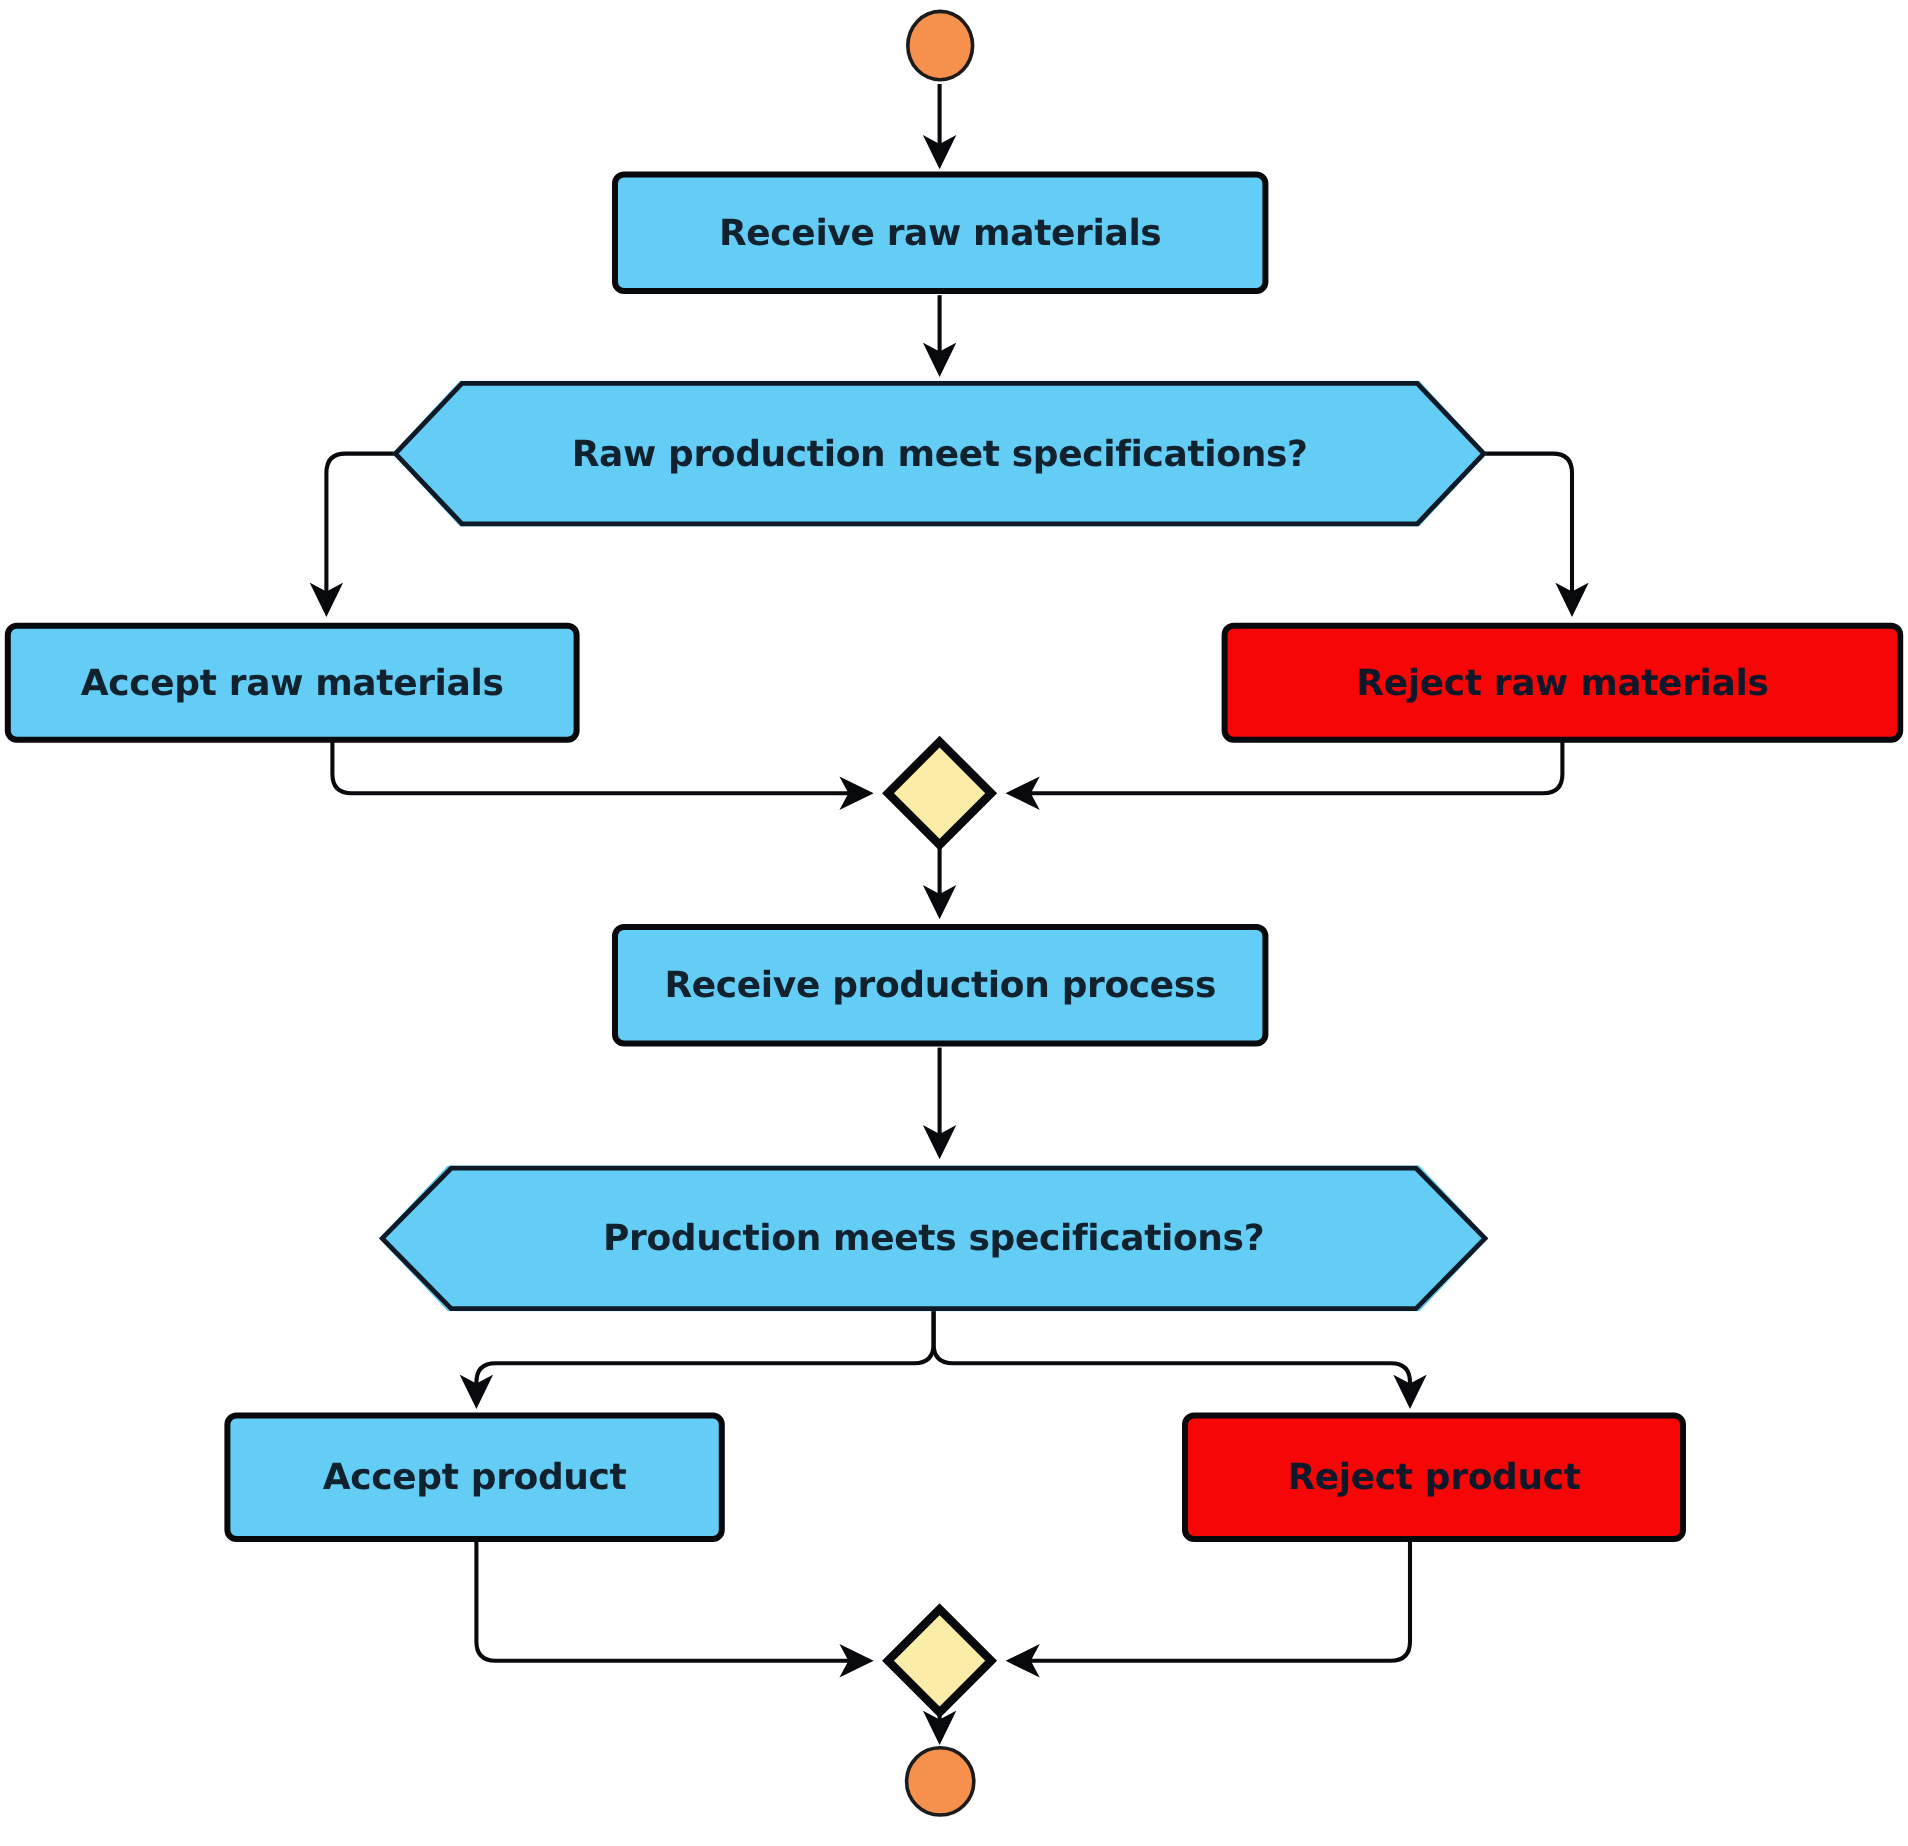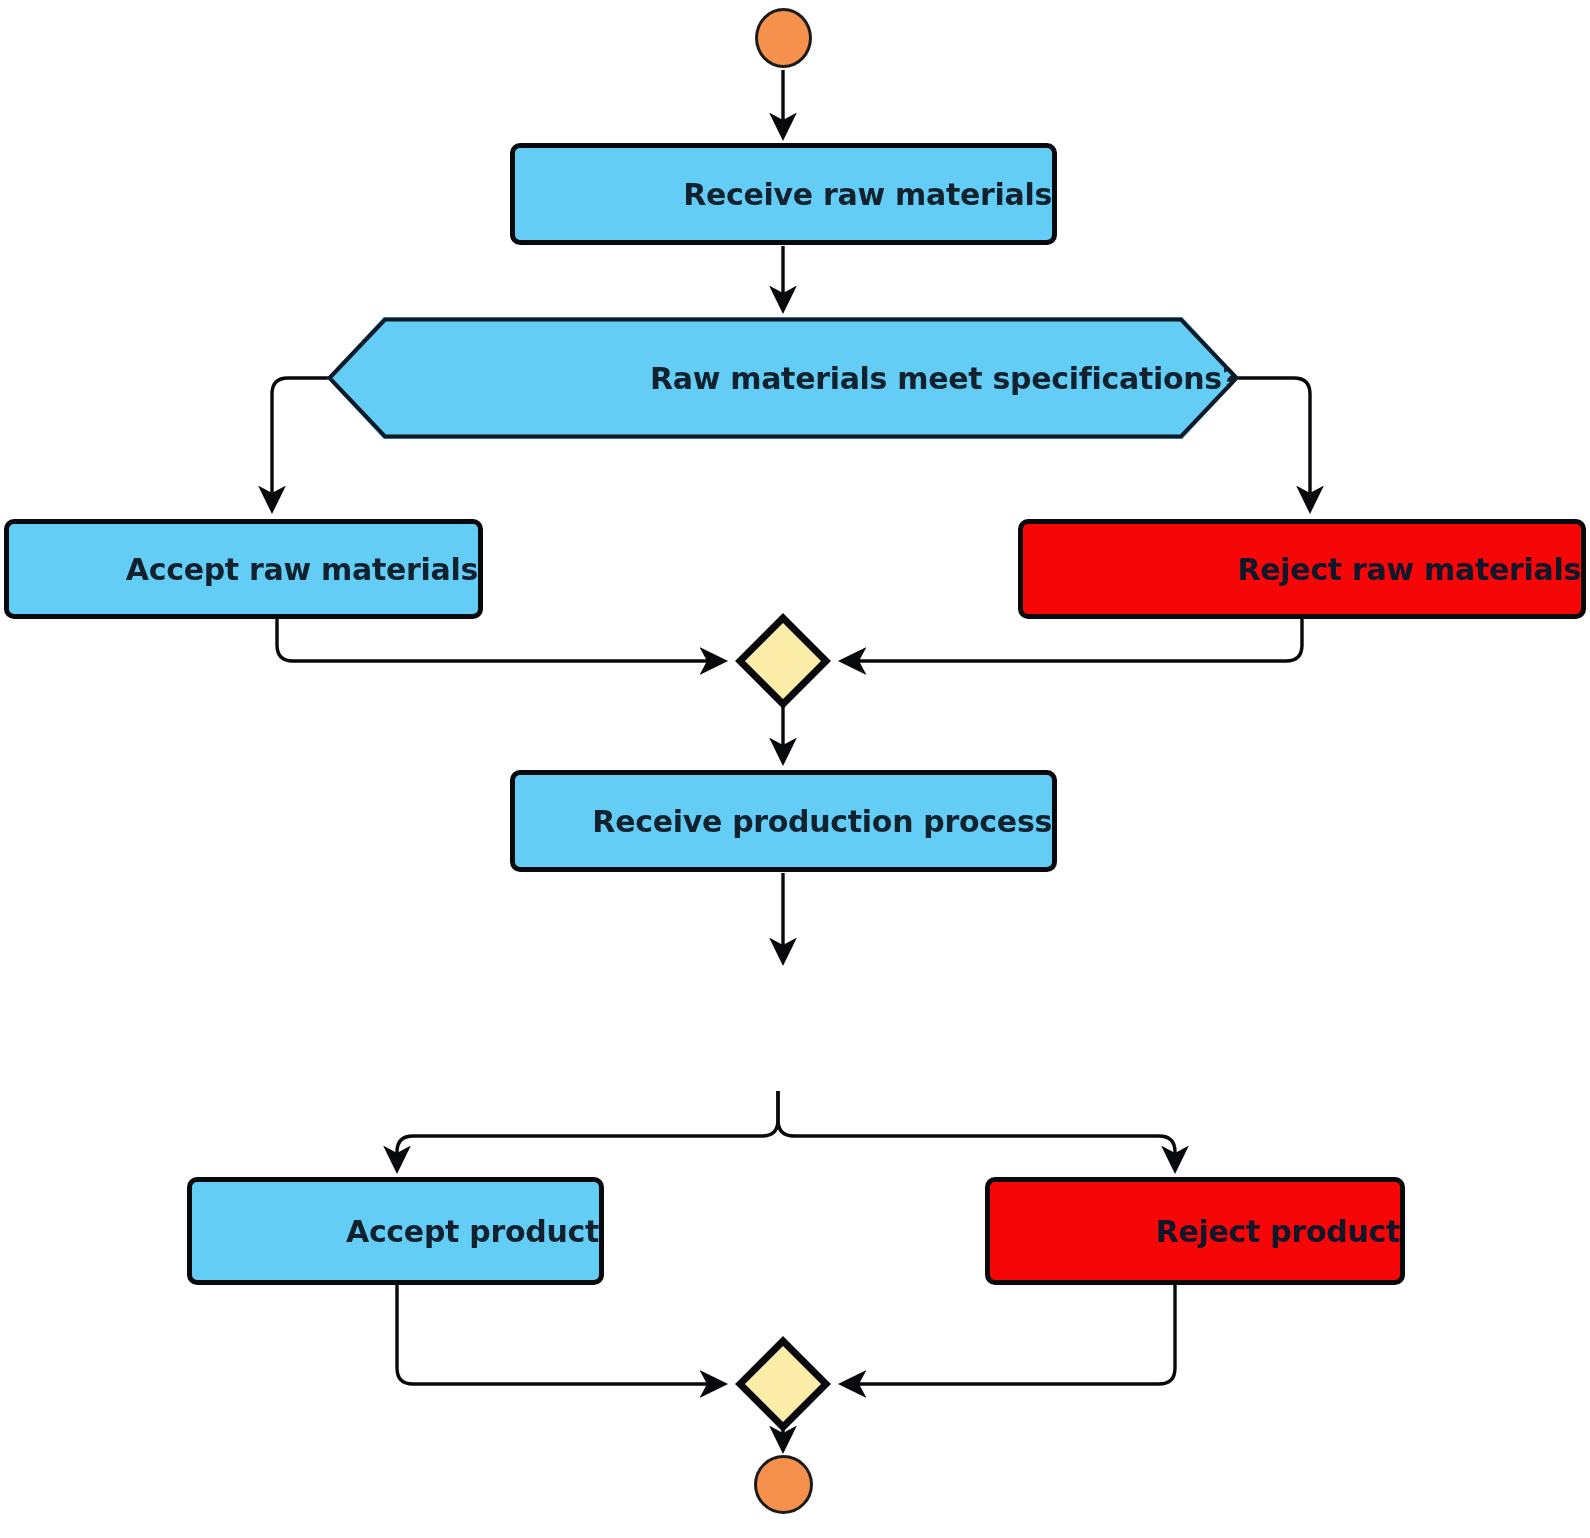--- a/index.html
+++ b/index.html
@@ -23,21 +23,21 @@
     top: 0;
     width: 1590px;
     height: 1538px;
     pointer-events: none;
   }
   .node {
     position: absolute;
     box-sizing: border-box;
     display: flex;
     align-items: center;
-    justify-content: flex-end;
+    justify-content: center;
     text-align: center;
   }
   .proc {
     border: 5px solid #08090d;
     border-radius: 10px;
     font-weight: bold;
     font-size: 30px;
     letter-spacing: -0.3px;
   }
   .proc.blue {
@@ -127,21 +127,21 @@
   <div class="node terminator" style="left:755px; top:8px; width:57px; height:60px;">
     <span></span>
   </div>
 
   <div class="node proc blue" style="left:510px; top:143px; width:547px; height:102px;">
     <span>Receive raw materials</span>
   </div>
 
   <div class="hex-wrap" style="left:327px; top:317px; width:912px; height:122px;">
     <div class="node hex" style="left:0; top:0; width:912px; height:122px; position:absolute;">
-      <span>Raw materials meet specifications?</span>
+      <span>Raw production meet specifications?</span>
     </div>
     <svg class="hex-border" viewBox="0 0 912 122" width="912" height="122" xmlns="http://www.w3.org/2000/svg">
       <polygon points="2.5,61 58,2.5 854,2.5 909.5,61 854,119.5 58,119.5" fill="none" stroke="#0f1a26" stroke-width="4"></polygon>
     </svg>
   </div>
 
   <div class="node proc blue" style="left:4px; top:519px; width:479px; height:100px;">
     <span>Accept raw materials</span>
   </div>
 
@@ -153,20 +153,28 @@
     <svg class="merge-svg" viewBox="0 0 96 96" width="96" height="96" xmlns="http://www.w3.org/2000/svg">
       <polygon points="48,5 91,48 48,91 5,48" fill="#fbeca7" stroke="#08090d" stroke-width="7" stroke-linejoin="miter"></polygon>
     </svg>
     <span style="position:absolute; left:0; top:0;"></span>
   </div>
 
   <div class="node proc blue" style="left:510px; top:770px; width:547px; height:102px;">
     <span>Receive production process</span>
   </div>
 
+  <div class="hex-wrap" style="left:316px; top:971px; width:924px; height:122px;">
+    <div class="node hex" style="left:0; top:0; width:924px; height:122px; position:absolute;">
+      <span>Production meets specifications?</span>
+    </div>
+    <svg class="hex-border" viewBox="0 0 924 122" width="924" height="122" xmlns="http://www.w3.org/2000/svg">
+      <polygon points="2.5,61 60,2.5 864,2.5 921.5,61 864,119.5 60,119.5" fill="none" stroke="#0f1a26" stroke-width="4"></polygon>
+    </svg>
+  </div>
 
   <div class="node proc blue" style="left:187px; top:1177px; width:417px; height:108px;">
     <span>Accept product</span>
   </div>
 
   <div class="node proc red" style="left:965px; top:1177px; width:420px; height:108px;margin-left:20px;">
     <span>Reject product</span>
   </div>
 
   <div style="position:absolute; left:735px; top:1336px; width:96px; height:96px;">

